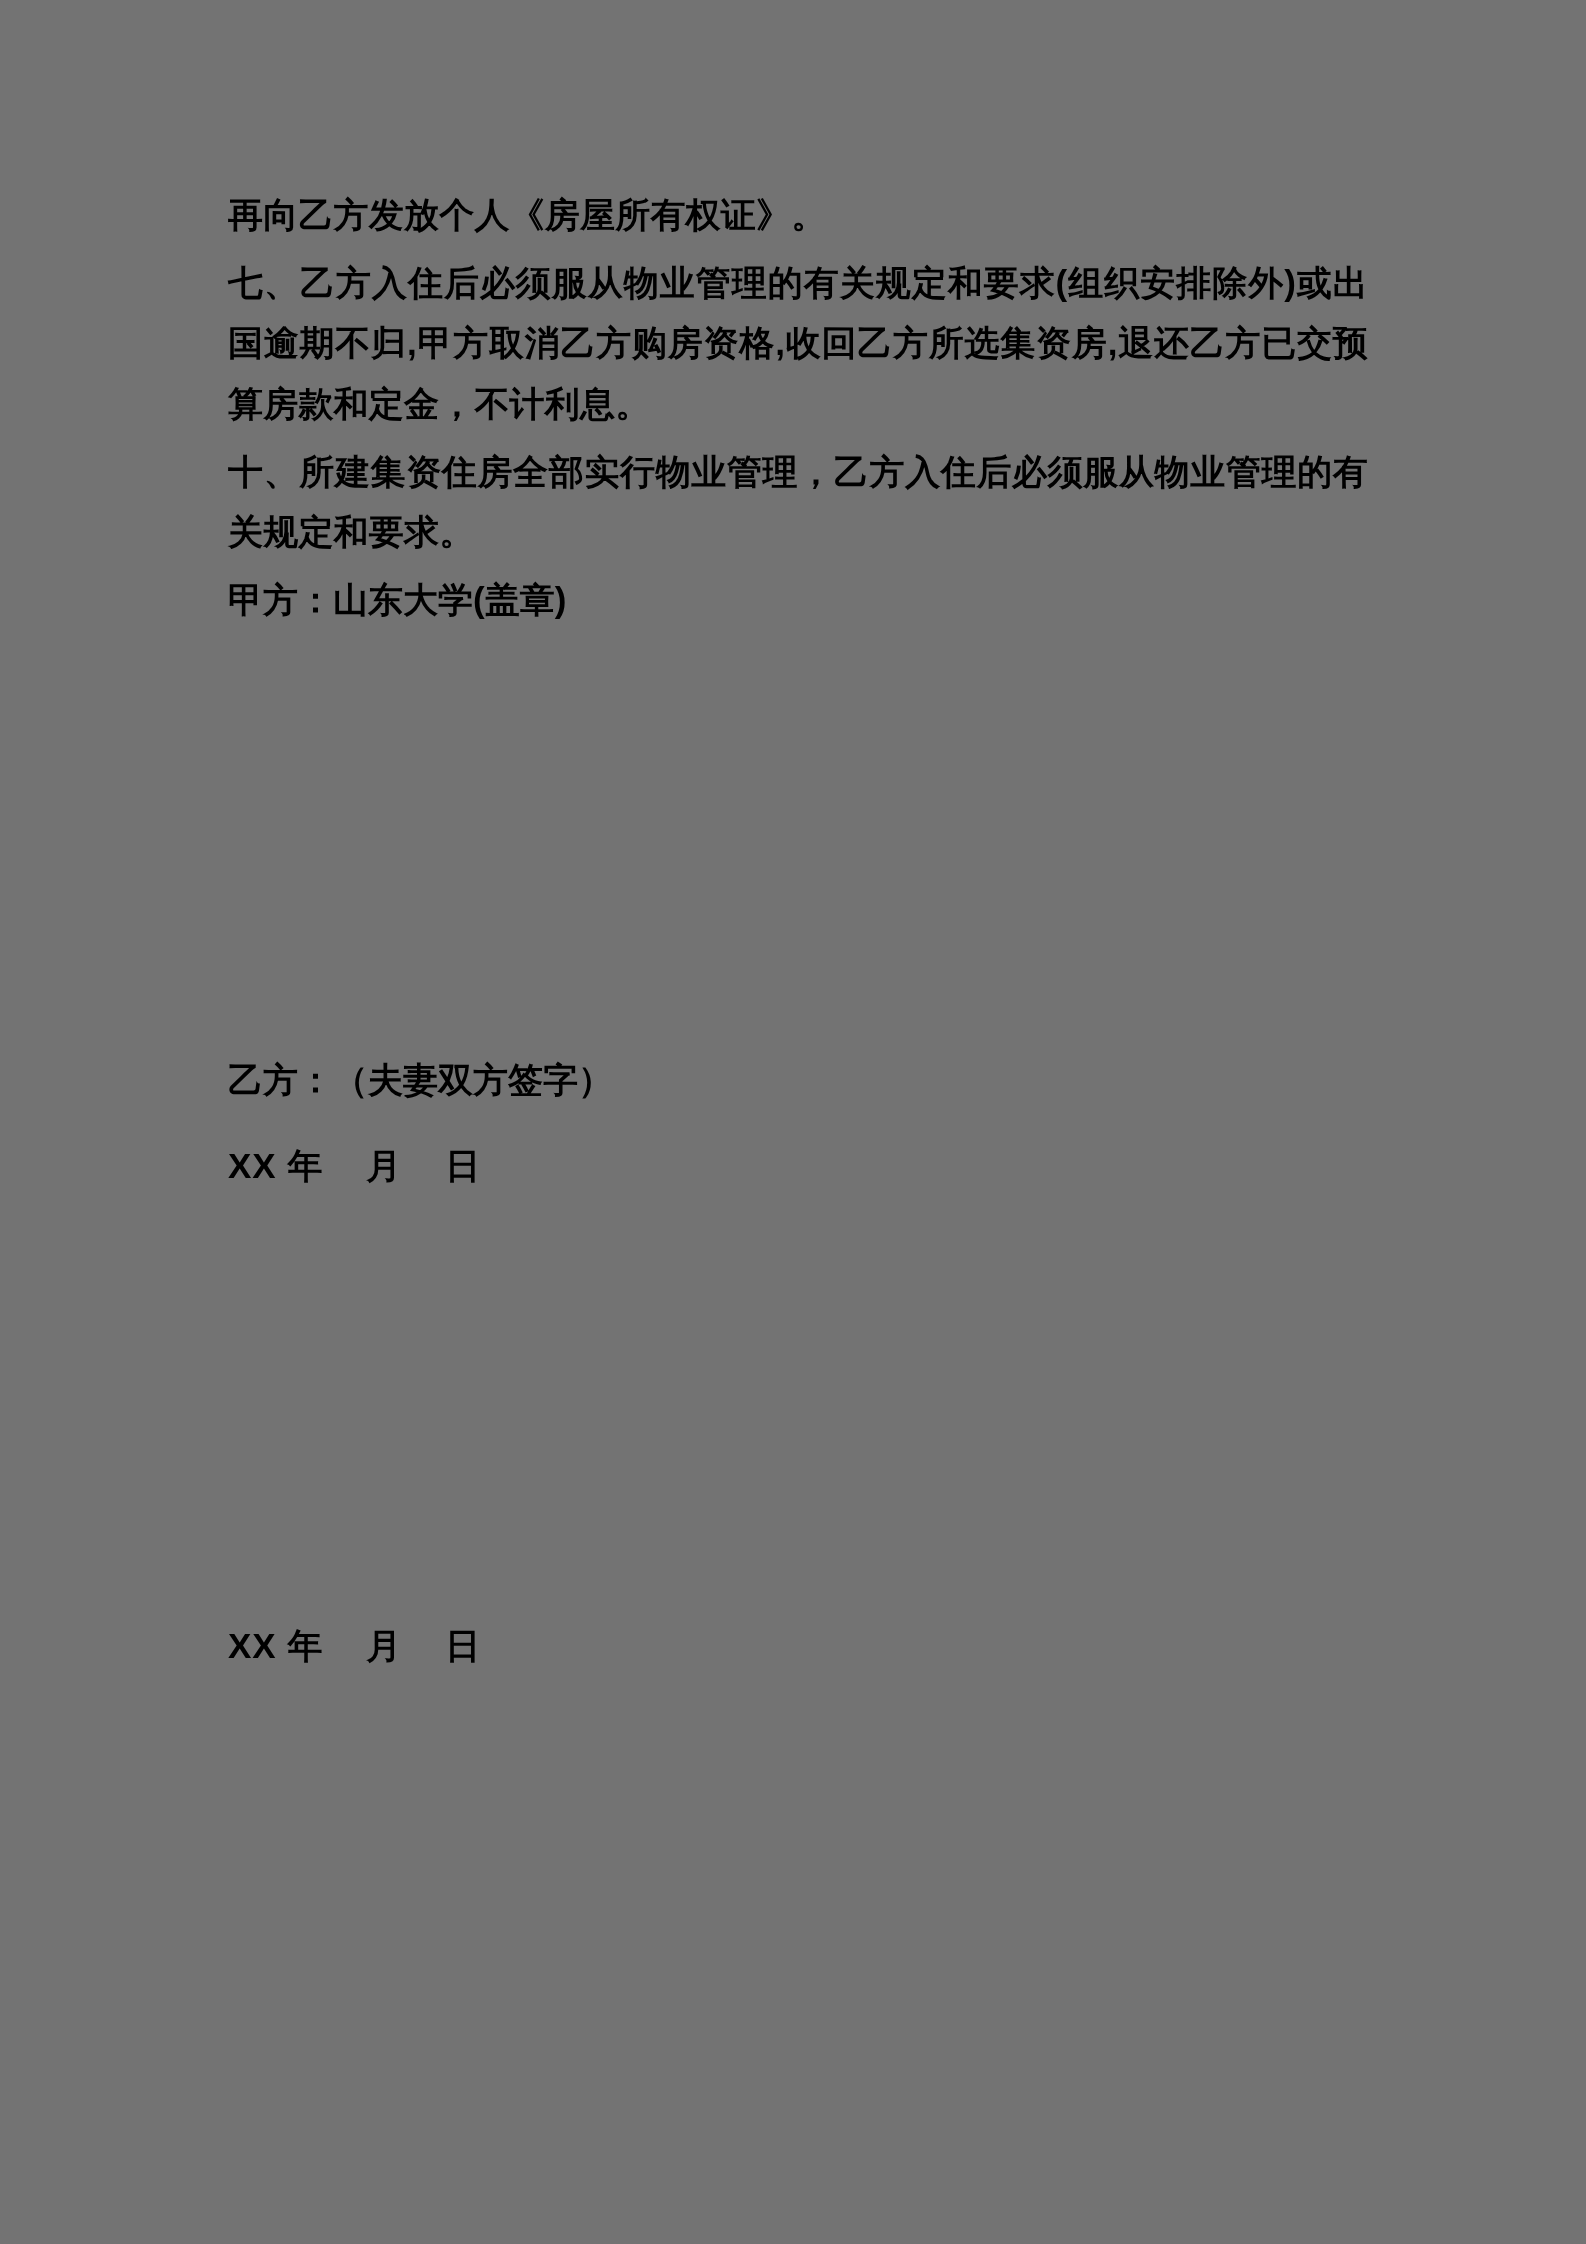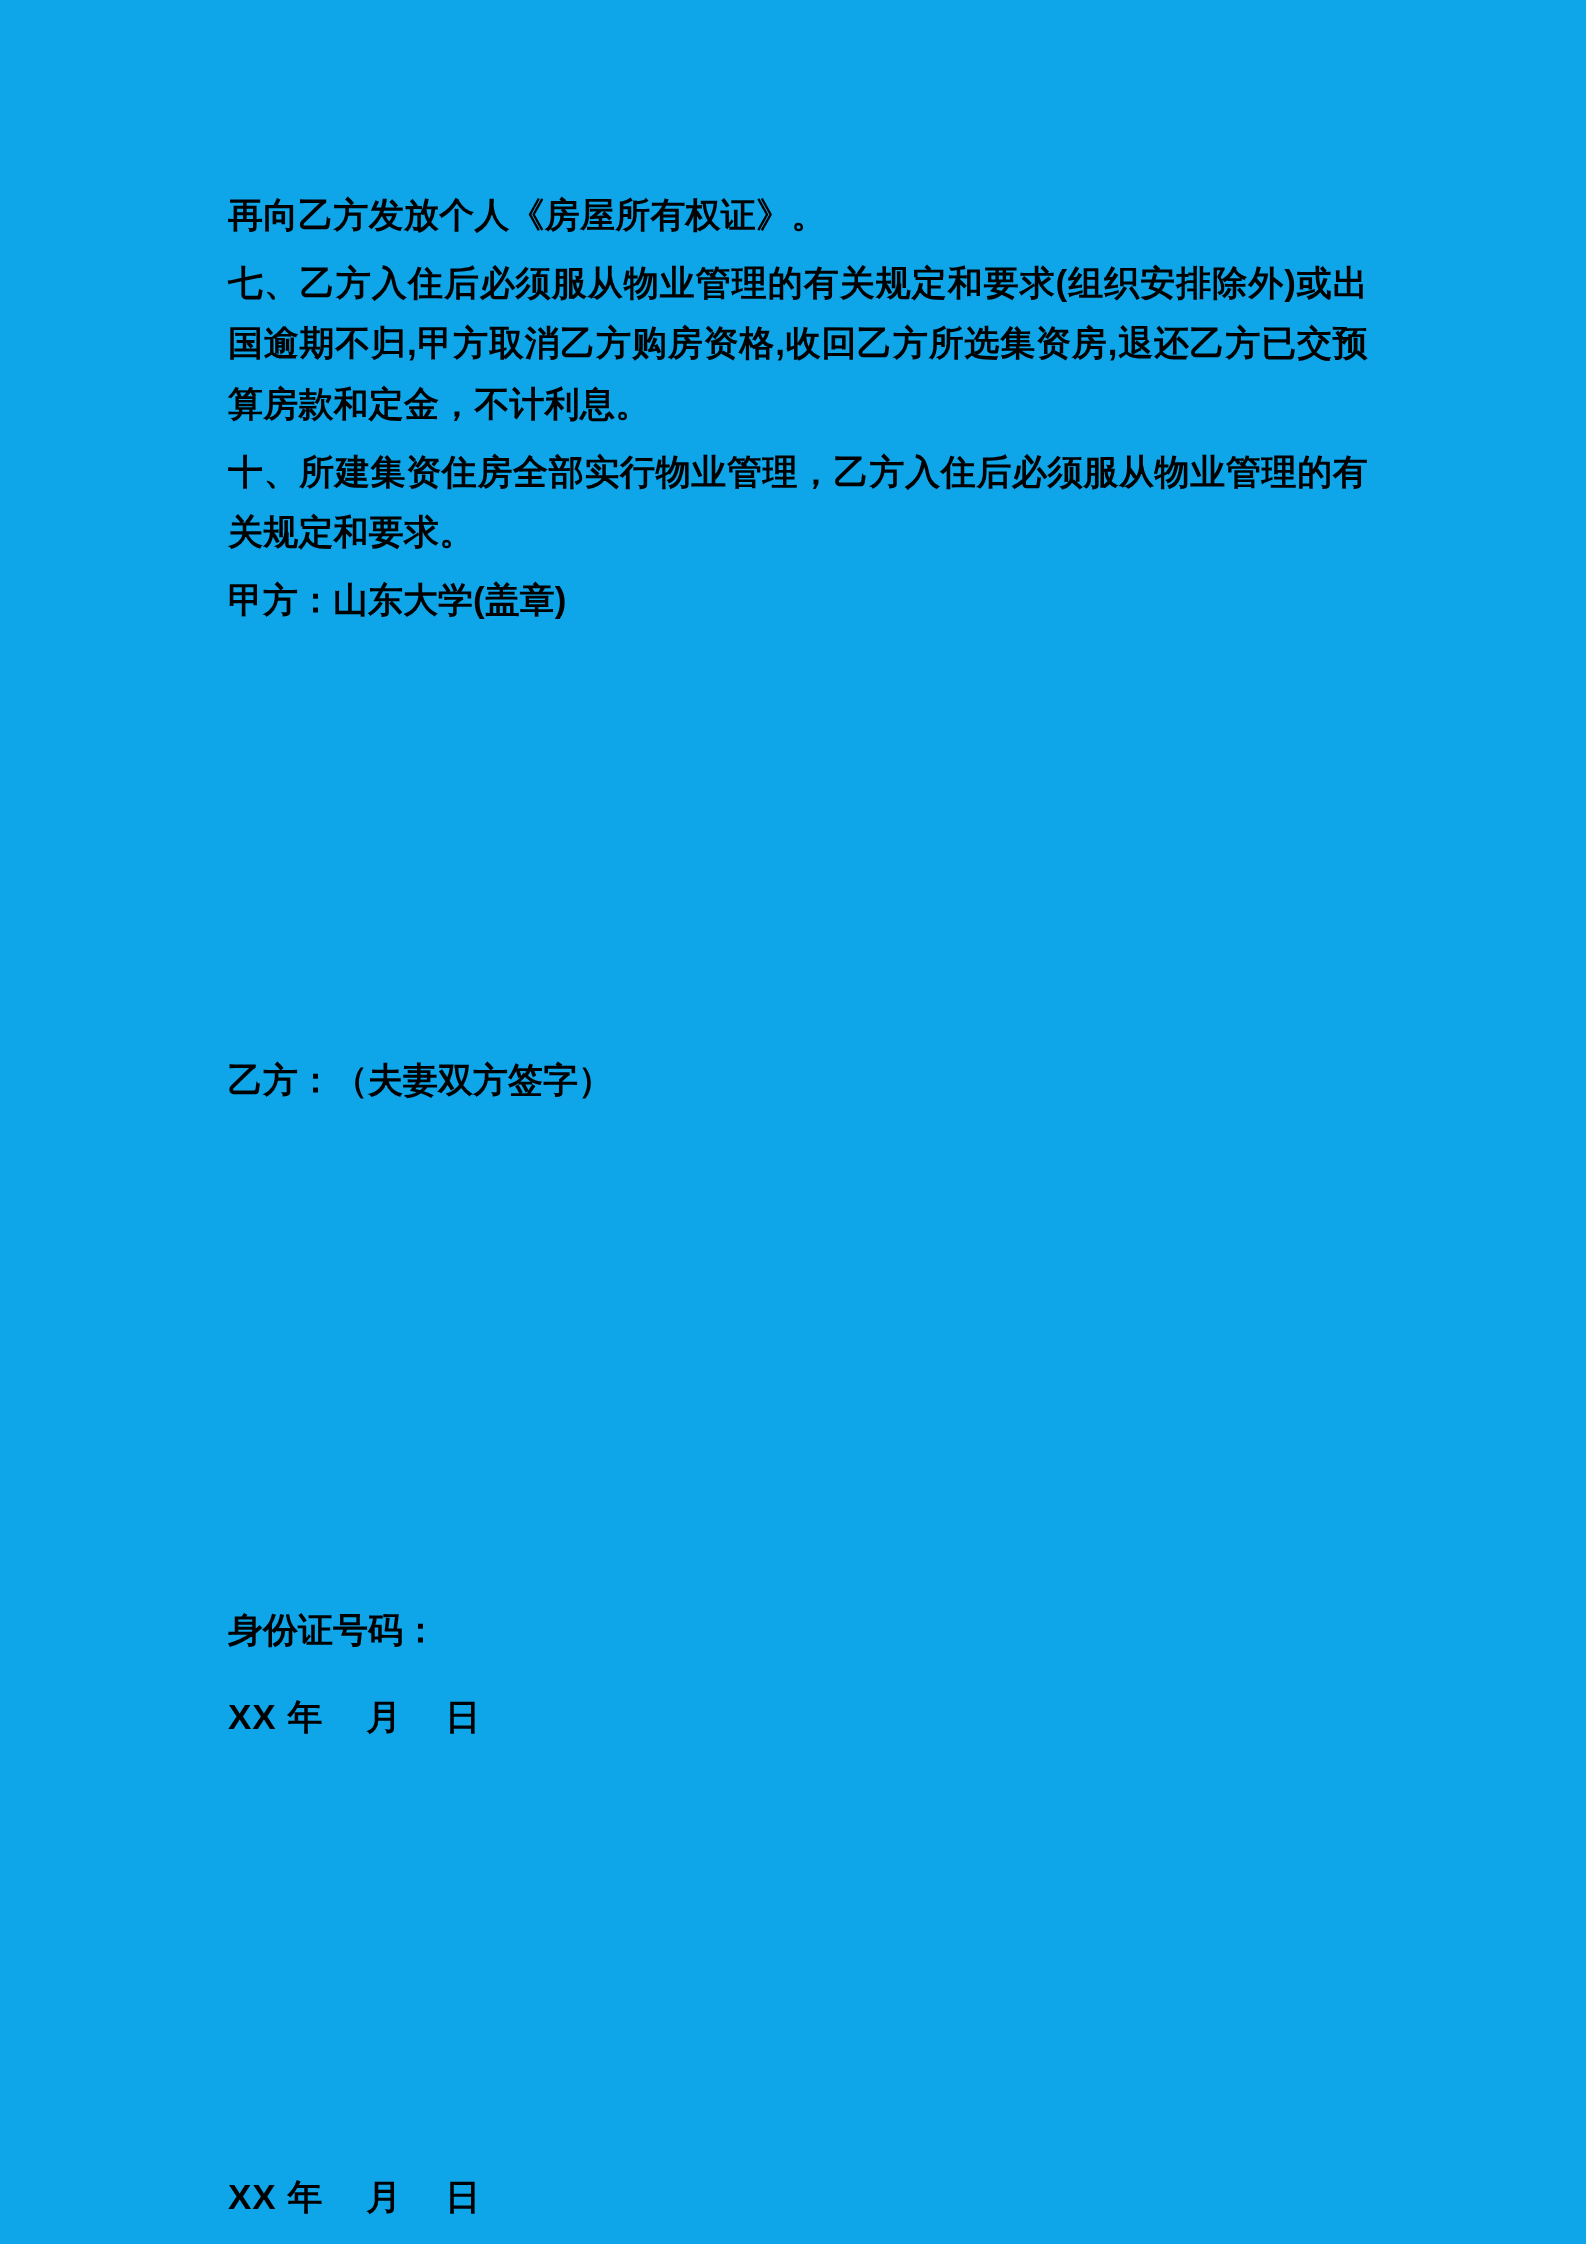--- a/index.html
+++ b/index.html
@@ -13,21 +13,21 @@
     font-family: "Liberation Sans", sans-serif;
     color: #000000;
     -webkit-font-smoothing: antialiased;
   }
   .page {
     position: relative;
     width: 1586px;
     height: 2244px;
     box-sizing: border-box;
     padding: 185px 218px 0 228px;
-    background: #0ea5e9;
+    background: #737373;
   }
   .doc-body {
     width: 1140px;
   }
   .para {
     font-size: 35px;
     line-height: 1.72;
     letter-spacing: 0.2px;
     font-weight: 700;
     margin: 0 0 8px 0;
@@ -82,24 +82,20 @@
 
     <p class="para">再向乙方发放个人《房屋所有权证》。</p>
     <p class="para">七、乙方入住后必须服从物业管理的有关规定和要求(组织安排除外)或出国逾期不归,甲方取消乙方购房资格,收回乙方所选集资房,退还乙方已交预算房款和定金，不计利息。</p>
     <p class="para">十、所建集资住房全部实行物业管理，乙方入住后必须服从物业管理的有关规定和要求。</p>
 
     <div class="sign-row">
       <div class="sign-col-a">甲方：山东大学(盖章)</div>
       <div class="sign-col-b">乙方：（夫妻双方签字）</div>
     </div>
 
-    <div class="sign-row idrow">
-      <div class="spacer-cell"></div>
-      <div class="sign-col-b">身份证号码：</div>
-    </div>
 
     <div class="sign-row daterow">
       <div class="date-a nowrap">XX 年    月    日</div>
       <div class="date-b nowrap">XX 年    月    日</div>
     </div>
 
   </div>
 </div>
 
 </body></html>

